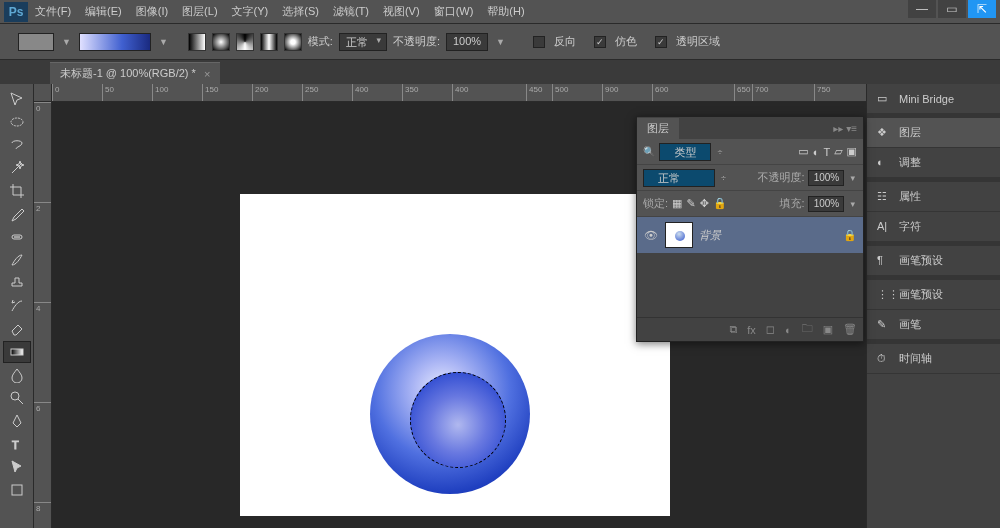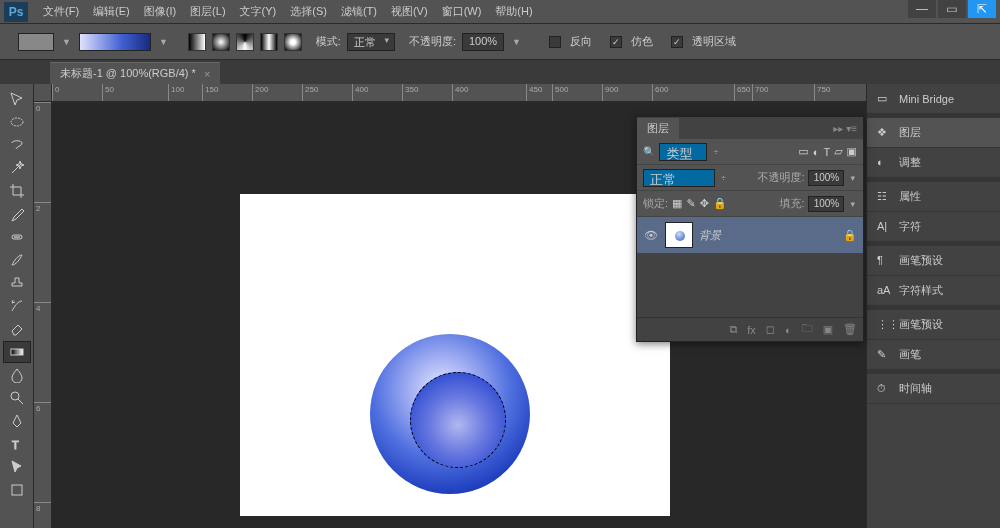--- a/index.html
+++ b/index.html
@@ -1,28 +1,28 @@
 <!DOCTYPE html>
 <html><head>
 <meta charset="utf-8">
 <style>
 *{margin:0;padding:0;box-sizing:border-box;font-family:"Microsoft YaHei",sans-serif;font-size:11px;color:#ccc;user-select:none}
 body{background:#535353;width:1000px;height:528px;overflow:hidden;position:relative}
 .menubar{height:24px;background:#535353;display:flex;align-items:center;padding-left:4px;border-bottom:1px solid #2a2a2a}
-.ps-logo{width:24px;height:20px;background:#1a3d5c;color:#5fa8d3;display:flex;align-items:center;justify-content:center;font-weight:bold;font-size:12px;margin-right:8px}
+.ps-logo{width:24px;height:20px;background:#1a3d5c;color:#5fa8d3;display:flex;align-items:center;justify-content:center;font-weight:bold;font-size:12px;}
 .menu-item{padding:0 7px;height:100%;display:flex;align-items:center;cursor:pointer}
 .win-controls{position:absolute;right:4px;top:0;display:flex}
 .win-btn{width:28px;height:18px;background:#424242;margin-left:2px;display:flex;align-items:center;justify-content:center;font-size:12px}
 .win-btn.blue{background:#2196f3;color:#fff}
 .optbar{height:36px;background:#535353;display:flex;align-items:center;padding-left:18px;border-bottom:1px solid #2a2a2a;gap:6px}
 .swatch{width:36px;height:18px;border:1px solid #222;background:#888}
 .grad-preview{width:72px;height:18px;background:linear-gradient(to right,#e0e0ff 0%,#4060d0 60%,#1a2a80 100%);border:1px solid #222}
 .dd{font-size:9px;color:#aaa;padding:0 2px}
 .grad-icon{width:18px;height:18px;border:1px solid #333;background:#444;display:inline-block}
-.opt-label{font-size:11px;margin-left:8px}
+.opt-label{font-size:11px;margin-left:0}
 .opt-select{background:#3a3a3a;border:1px solid #222;padding:1px 18px 1px 6px;height:18px;position:relative}
 .opt-input{background:#3a3a3a;border:1px solid #222;padding:1px 4px;height:18px;width:42px;text-align:center}
 .chk{width:12px;height:12px;border:1px solid #222;background:#3a3a3a;display:inline-flex;align-items:center;justify-content:center;font-size:9px;margin-right:3px}
 .chk.on::after{content:"✓";color:#ccc}
 .tabbar{height:24px;background:#3a3a3a;display:flex;align-items:flex-end;padding-left:50px}
 .doc-tab{background:#535353;padding:3px 10px;font-size:11px;display:flex;align-items:center;gap:8px;border-top:1px solid #666}
 .doc-close{font-size:11px;color:#999}
 .workspace{position:absolute;top:84px;left:0;right:0;bottom:0;display:flex}
 .toolbox{width:34px;background:#535353;border-right:1px solid #2a2a2a;padding-top:4px}
 .tool{width:28px;height:22px;margin:0 auto 1px;display:flex;align-items:center;justify-content:center;position:relative}
@@ -41,21 +41,21 @@
 .marquee{position:absolute;top:178px;left:170px;width:96px;height:96px;border-radius:50%;border:1px dashed #000;background:none}
 .right-dock{position:absolute;top:84px;right:0;width:134px;bottom:0;background:#424242;border-left:1px solid #2a2a2a}
 .dock-item{height:30px;display:flex;align-items:center;padding-left:10px;gap:8px;border-bottom:1px solid #353535}
 .dock-item.active{background:#535353}
 .dock-sep{height:4px;background:#353535}
 .layers-panel{position:absolute;top:116px;right:136px;width:228px;background:#535353;border:1px solid #222;box-shadow:0 2px 8px rgba(0,0,0,0.5)}
 .panel-tab{background:#424242;display:flex;align-items:center;height:22px}
 .panel-tab-active{background:#535353;padding:3px 10px;font-size:11px}
 .panel-tab-icons{margin-left:auto;padding-right:6px;font-size:10px;color:#888}
 .panel-row{height:26px;display:flex;align-items:center;padding:0 6px;gap:4px;border-bottom:1px solid #444}
-.panel-row .sel{background:#0369a1;border:1px solid #222;padding:1px 14px 1px 6px;height:18px;font-size:13px}
+.panel-row .sel{background:#0c4a6e;border:1px solid #222;padding:1px 14px 1px 14px;height:18px;font-size:11px}
 .panel-row .lbl{font-size:11px;color:#aaa}
 .panel-row .val{background:#3a3a3a;border:1px solid #222;padding:1px 3px;height:16px;font-size:10px;width:36px;text-align:center}
 .layer-row{height:36px;background:#5a6b8a;display:flex;align-items:center;padding:0 6px;gap:6px}
 .layer-eye{width:16px;text-align:center}
 .layer-thumb{width:28px;height:26px;background:#fff;border:1px solid #222;position:relative}
 .layer-thumb::after{content:"";position:absolute;top:8px;left:9px;width:10px;height:10px;border-radius:50%;background:radial-gradient(circle at 40% 30%,#cde,#35c)}
 .layer-name{font-style:italic;font-size:11px}
 .layer-lock{margin-left:auto;font-size:11px}
 .panel-empty{height:64px;background:#424242}
 .panel-footer{height:24px;background:#424242;display:flex;align-items:center;justify-content:flex-end;padding:0 6px;gap:10px;border-top:1px solid #333}
@@ -106,21 +106,21 @@
   <span style="width:6px"></span>
   <span class="chk on"></span>
     <span>仿色</span>
   <span style="width:6px"></span>
   <span class="chk on"></span>
     <span>透明区域</span>
 </div>
 
 <div class="tabbar">
   <div class="doc-tab">
-    <span>未标题-1 @ 100%(RGB/4) *</span>
+    <span>未标题-1 @ 100%(RGB/2) *</span>
     <span class="doc-close">×</span>
   </div>
 </div>
 
 <div class="workspace">
 
   <div class="toolbox">
     <div class="tool">
         <svg viewBox="0 0 16 16">
           <path d="M2 2l4 12 2-5 5-2z" fill="none" stroke-width="1"></path>
@@ -221,21 +221,21 @@
           <rect x="3" y="3" width="10" height="10" fill="none"></rect>
         </svg>
       </div>
   </div>
 
   <div class="ruler-area">
     <div class="ruler-corner"></div>
     <div class="ruler-h">
       <div class="tick" style="left:0">0</div>
       <div class="tick" style="left:50px">50</div>
-      <div class="tick" style="left:116px">100</div>
+      <div class="tick" style="left:100px">100</div>
       <div class="tick" style="left:150px">150</div>
       <div class="tick" style="left:200px">200</div>
       <div class="tick" style="left:250px">250</div>
       <div class="tick" style="left:300px">400</div>
       <div class="tick" style="left:350px">350</div>
       <div class="tick" style="left:400px">400</div>
       <div class="tick" style="left:474px">450</div>
       <div class="tick" style="left:500px">500</div>
       <div class="tick" style="left:550px">900</div>
       <div class="tick" style="left:600px">600</div>
@@ -281,24 +281,20 @@
     </div>
   <div class="dock-item">
       <span class="sm-icon">A|</span>
       <span>字符</span>
     </div>
   <div class="dock-sep"></div>
   <div class="dock-item">
       <span class="sm-icon">¶</span>
       <span>画笔预设</span>
     </div>
-  <div class="dock-item">
-      <span class="sm-icon">aA</span>
-      <span>字符样式</span>
-    </div>
   <div class="dock-sep"></div>
   <div class="dock-item">
       <span class="sm-icon">⋮⋮</span>
       <span>画笔预设</span>
     </div>
   <div class="dock-item">
       <span class="sm-icon">✎</span>
       <span>画笔</span>
     </div>
   <div class="dock-sep"></div>

